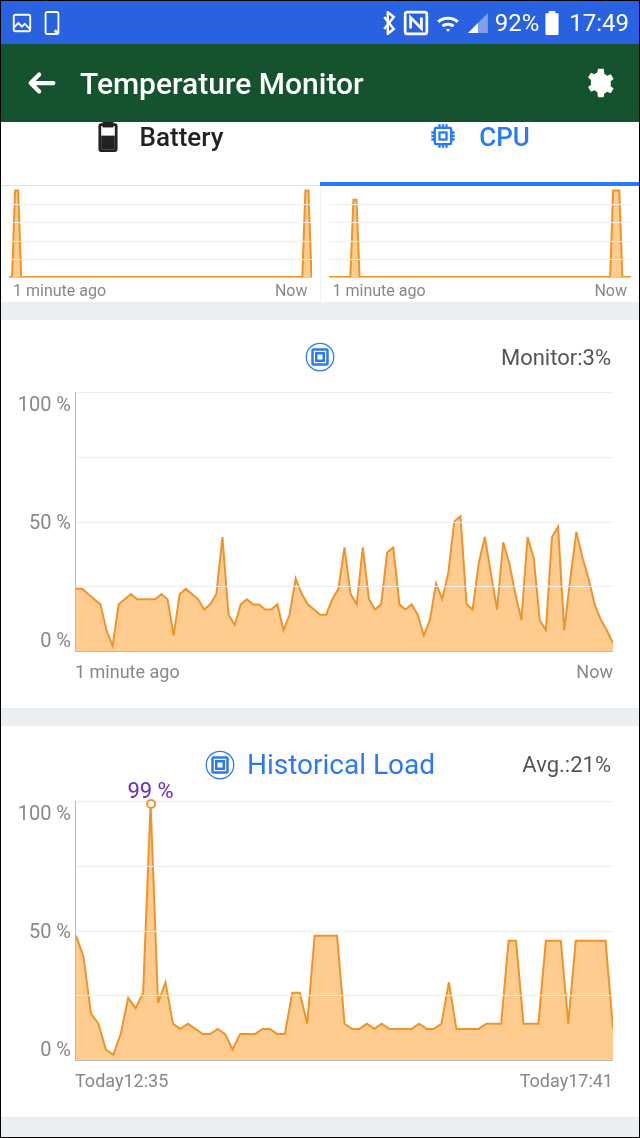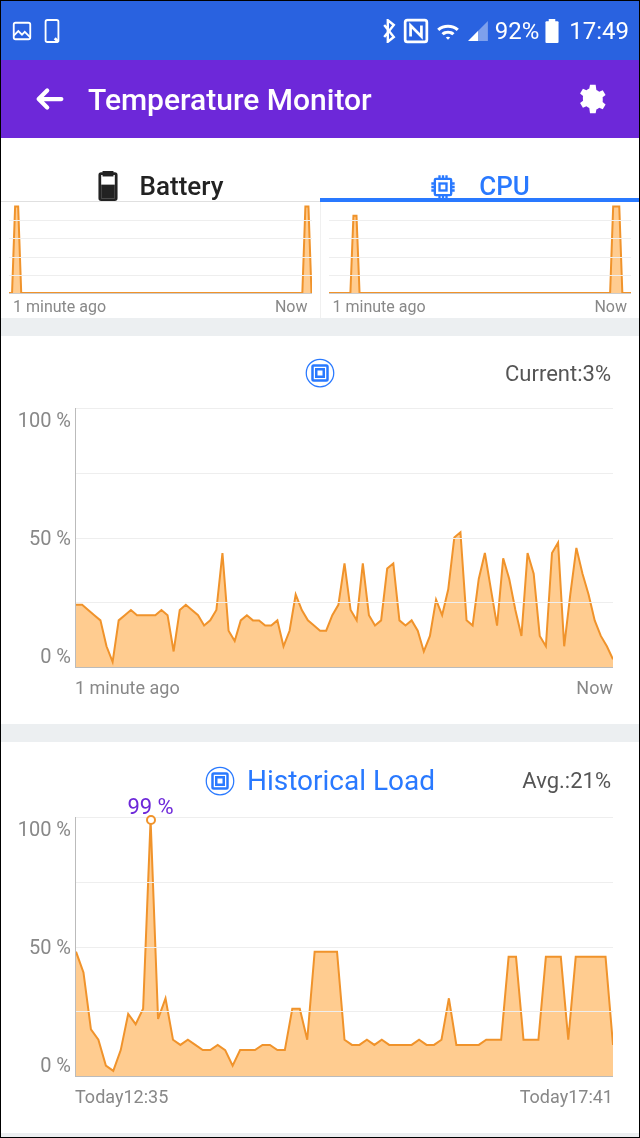--- a/index.html
+++ b/index.html
@@ -6,53 +6,53 @@
   body {
     width: 640px;
     height: 1138px;
     font-family: Roboto, Arial, sans-serif;
     background: #eceff1;
     overflow: hidden;
     position: relative;
     border: 1px solid #000;
   }
   .status-bar {
-    height: 59px;
+    height: 43px;
     background: #2962e0;
     color: #fff;
     display: flex;
     align-items: center;
     justify-content: space-between;
     padding: 0 10px;
     font-size: 24px;
   }
   .status-left, .status-right { display: flex; align-items: center; gap: 8px; }
   .status-right { gap: 6px; }
   .app-bar {
     height: 78px;
-    background: #6d28d9;
+    background: #14532d;
     color: #fff;
     display: flex;
     align-items: center;
-    padding: 0 29px;
+    padding: 0 21px;
   }
   .back-arrow { width: 40px; height: 40px; display: flex; align-items: center; justify-content: center; cursor: pointer; }
   .app-title { font-size: 30px; font-weight: 500; margin-left: 18px; flex: 1; }
   .gear { width: 40px; height: 40px; display: flex; align-items: center; justify-content: center; cursor: pointer; }
 
   .tabs {
     height: 64px;
     background: #fff;
     display: flex;
     border-bottom: 1px solid #e0e0e0;
   }
   .tab {
     flex: 1;
     display: flex;
-    align-items: flex-end;
+    align-items: flex-start;
     justify-content: center;
     gap: 22px;
     font-size: 26px;
     font-weight: 500;
     cursor: pointer;
     position: relative;
   }
   .tab.inactive { color: #222; }
   .tab.active { color: #2979ff; }
   .tab.active::after {
@@ -247,21 +247,21 @@
 </div>
 
 <div class="section">
   <div class="section-header">
     <svg width="30" height="30" viewBox="0 0 24 24" fill="none" stroke="#2979ff" stroke-width="2">
         <circle cx="12" cy="12" r="11" stroke-width="1"></circle>
         <rect x="6" y="6" width="12" height="12" rx="1"></rect>
         <rect x="9" y="9" width="6" height="6"></rect>
       </svg>
     <span class="section-stat">
-      <span>Current:</span><span>3%</span>
+      <span>Monitor:</span><span>3%</span>
     </span>
   </div>
   <div class="chart-area">
     <div class="y-labels">
       <span>100 %</span>
       <span>50 %</span>
       <span>0 %</span>
     </div>
     <div class="plot">
       <div class="grid-h" style="top:0%"></div>

